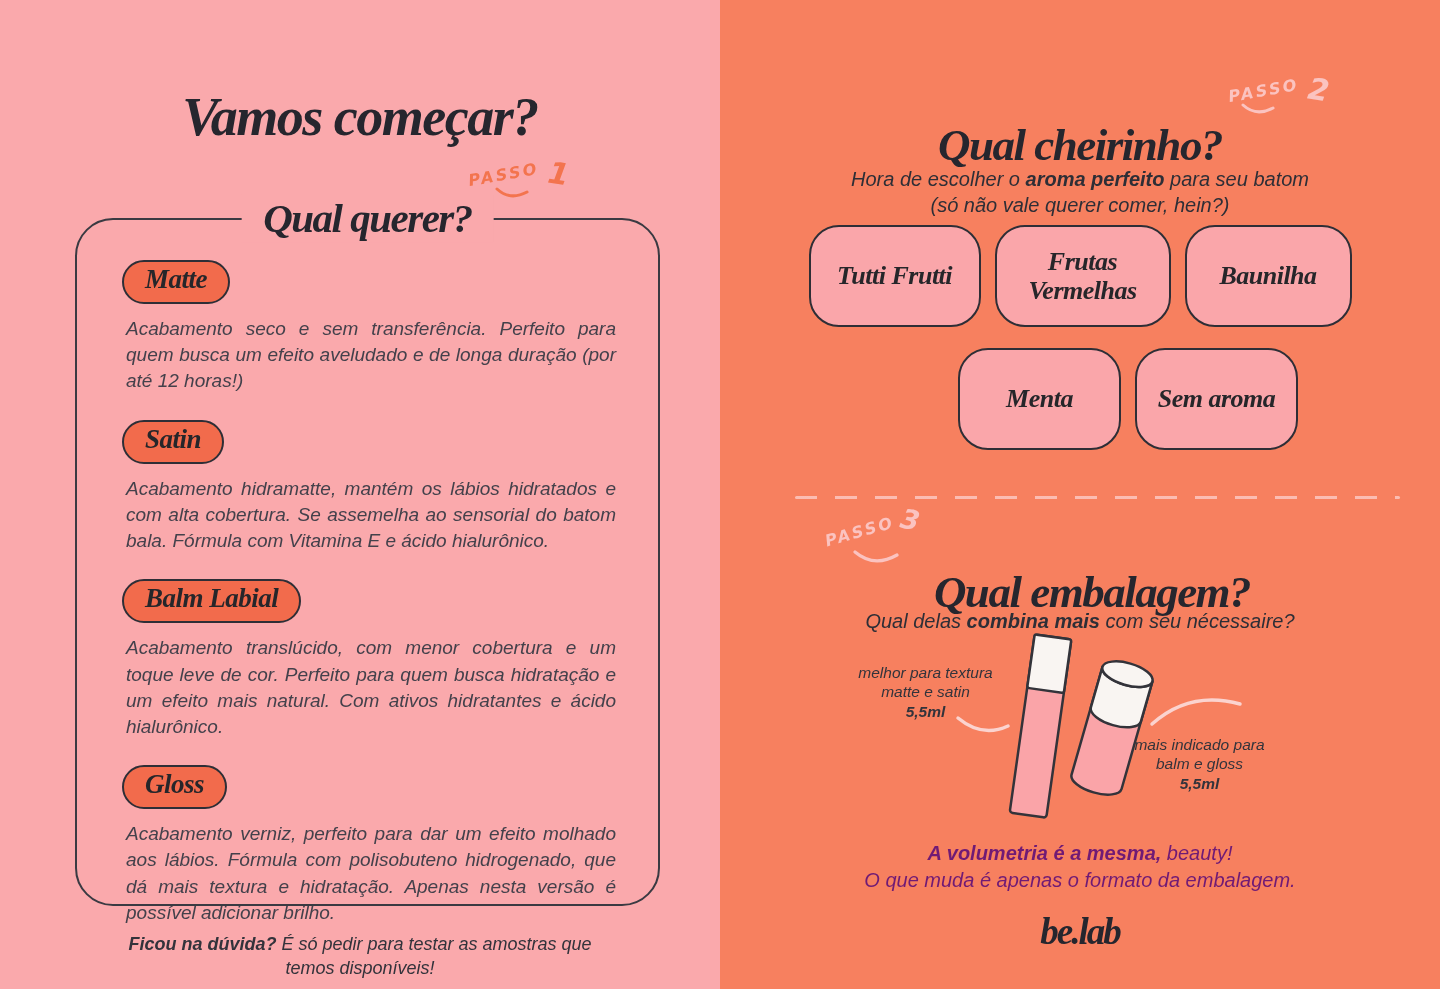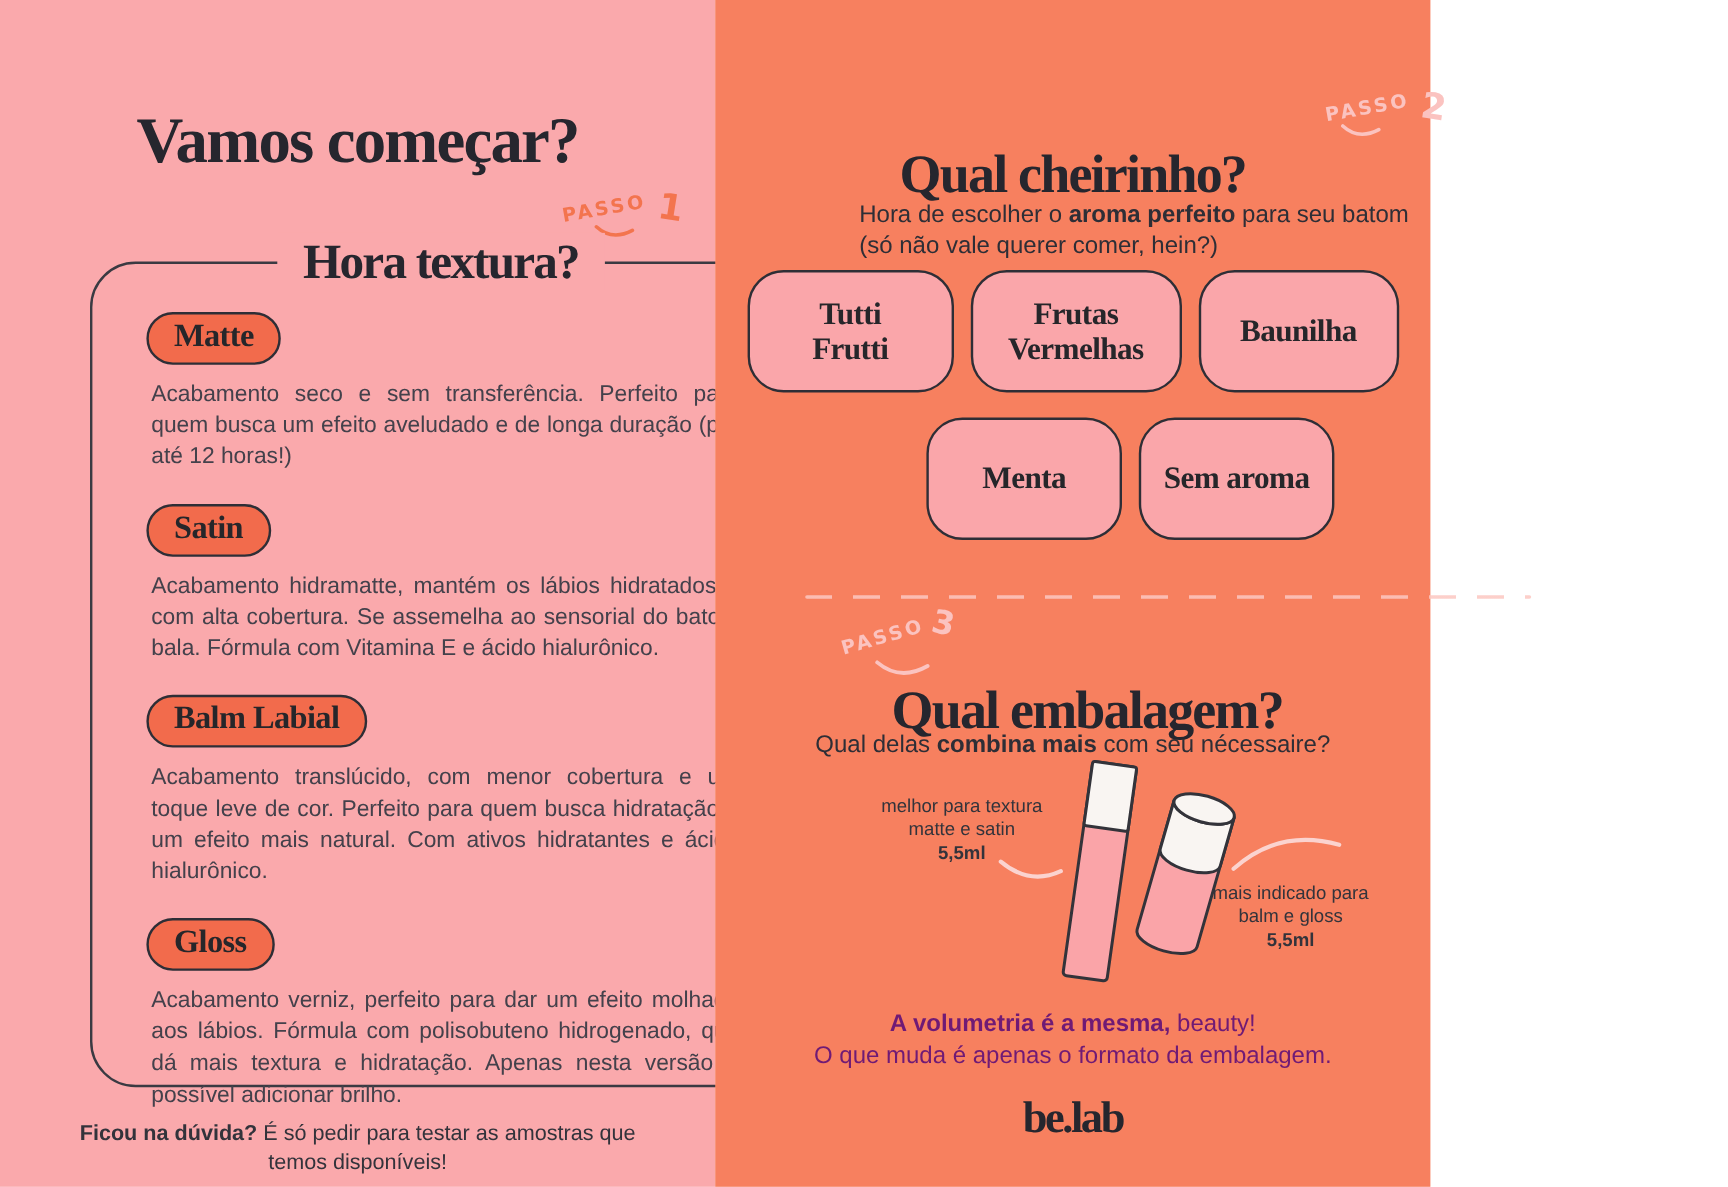--- a/index.html
+++ b/index.html
@@ -1,21 +1,21 @@
 <!DOCTYPE html>
 <html><head>
 <meta charset="utf-8">
 <style>
   html,body{margin:0;padding:0;}
   body{
     width:1440px;height:989px;display:flex;overflow:hidden;
     font-family:"Liberation Sans", sans-serif;
     color:#2B2B33;
   }
-  .panel{position:relative;width:596px;height:989px;flex:0 0 auto;}
+  .panel{position:relative;width:720px;height:989px;flex:0 0 auto;font-style:italic;}
   .panel.left{background:#FAA9AC;}
   .panel.right{background:#F7805F;}
 
   
   .display{
     font-family:"Liberation Serif", serif;
     font-weight:bold;color:#26262E;letter-spacing:-1.5px;
   }
   .hand{position:absolute;white-space:nowrap;}
   .hand .hand-label{
@@ -56,21 +56,21 @@
     position:absolute;top:932px;left:0;width:100%;text-align:center;
     font-size:18px;line-height:1.35;color:#33333B;
   }
   .left-footer .inner{display:block;width:470px;margin:0 auto;}
   b{font-weight:bold;}
 
   
   .passo2{top:68px;left:508px;color:#FBC3C0;}
   .scent-title{position:absolute;top:82px;left:0;width:100%;text-align:center;font-size:45px;}
   .scent-intro{
-    position:absolute;top:146px;left:120px;width:480px;
+    position:absolute;top:146px;left:120px;width:480px;text-align:center;
     font-size:20px;line-height:1.32;color:#2E2E36;
   }
   .aroma-row{position:absolute;left:0;width:100%;display:flex;justify-content:center;gap:14px;}
   .aroma-row.r1{top:225px;}
   .aroma-row.r2{top:348px;padding-left:48px;}
   .aroma-card{
     box-sizing:border-box;height:102px;display:flex;align-items:center;justify-content:center;
     background:#FAA6AA;border:2px solid #2E2E36;border-radius:30px;
     font-family:"Liberation Serif", serif;font-weight:bold;font-size:26px;color:#26262A;
     text-align:center;line-height:1.12;letter-spacing:-0.5px;
@@ -117,21 +117,21 @@
   <h1 class="display main-title">Vamos começar?</h1>
 
   <div class="hand passo1">
     <span class="hand-label">PASSO</span><span class="hand-number">1</span>
     <svg width="36" height="16" viewBox="0 0 36 16" style="left:26px;top:34px;">
       <path d="M3,3 Q16,15 33,6" fill="none" stroke="#F3744E" stroke-width="3" stroke-linecap="round"></path>
     </svg>
   </div>
 
   <div class="texture-box">
-    <div class="display texture-box-title">Hora textura?</div>
+    <div class="display texture-box-title">Qual querer?</div>
 
     <div class="texture-content">
       <div>
         <span class="texture-pill">Matte</span>
         <p class="texture-desc">Acabamento seco e sem transferência. Perfeito para quem busca um efeito aveludado e de longa duração (por até 12 horas!)</p>
       </div>
       <div>
         <span class="texture-pill">Satin</span>
         <p class="texture-desc">Acabamento hidramatte, mantém os lábios hidratados e com alta cobertura. Se assemelha ao sensorial do batom bala. Fórmula com Vitamina E e ácido hialurônico.</p>
       </div>

